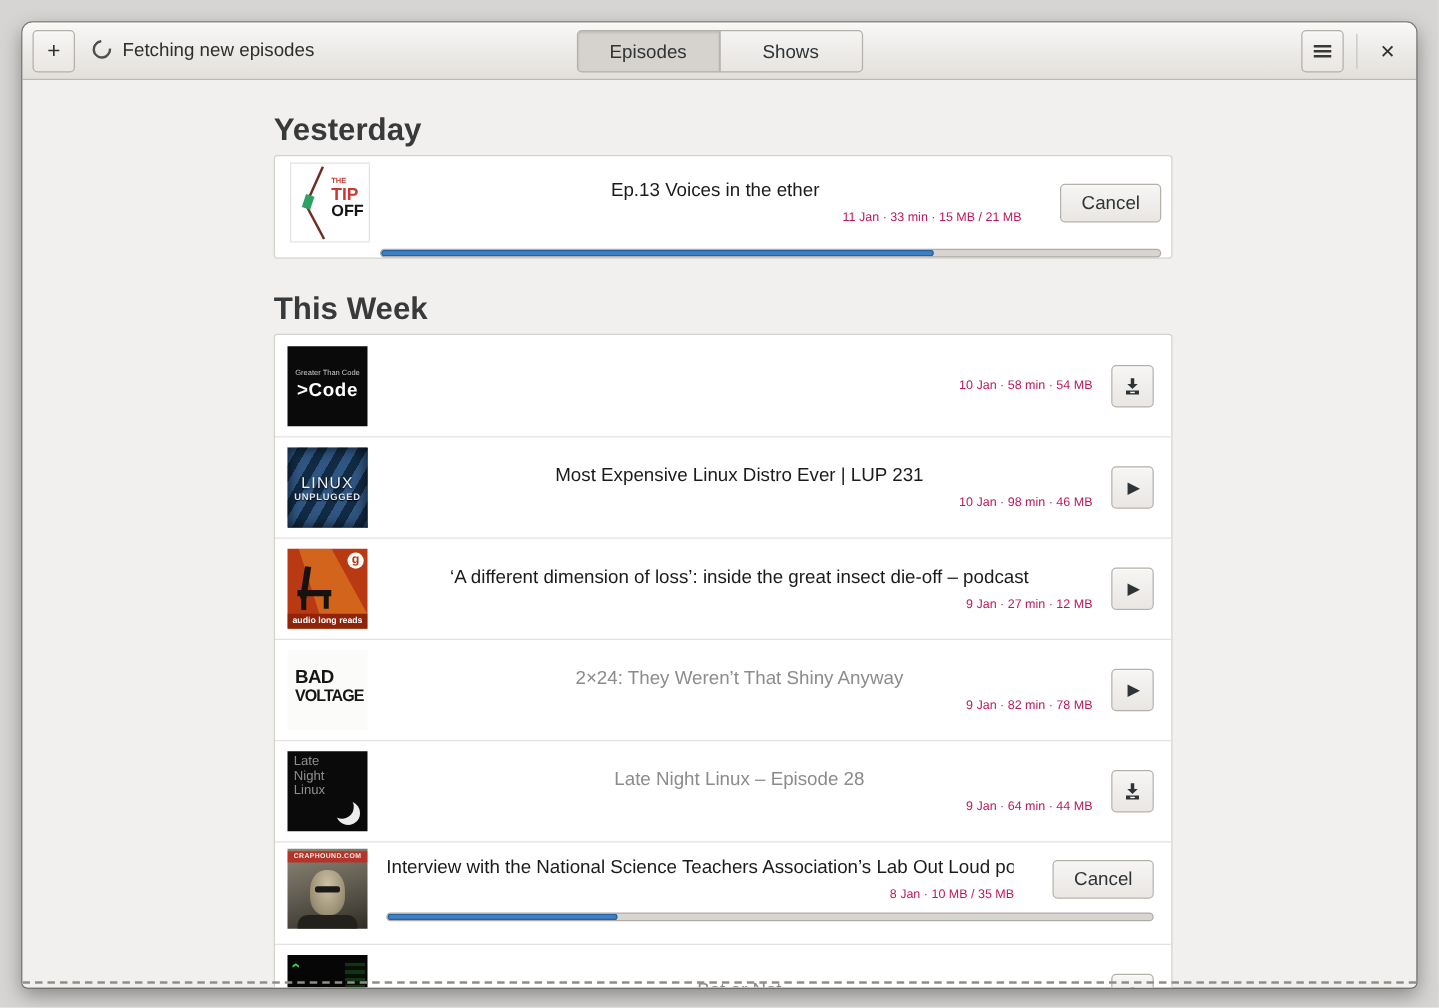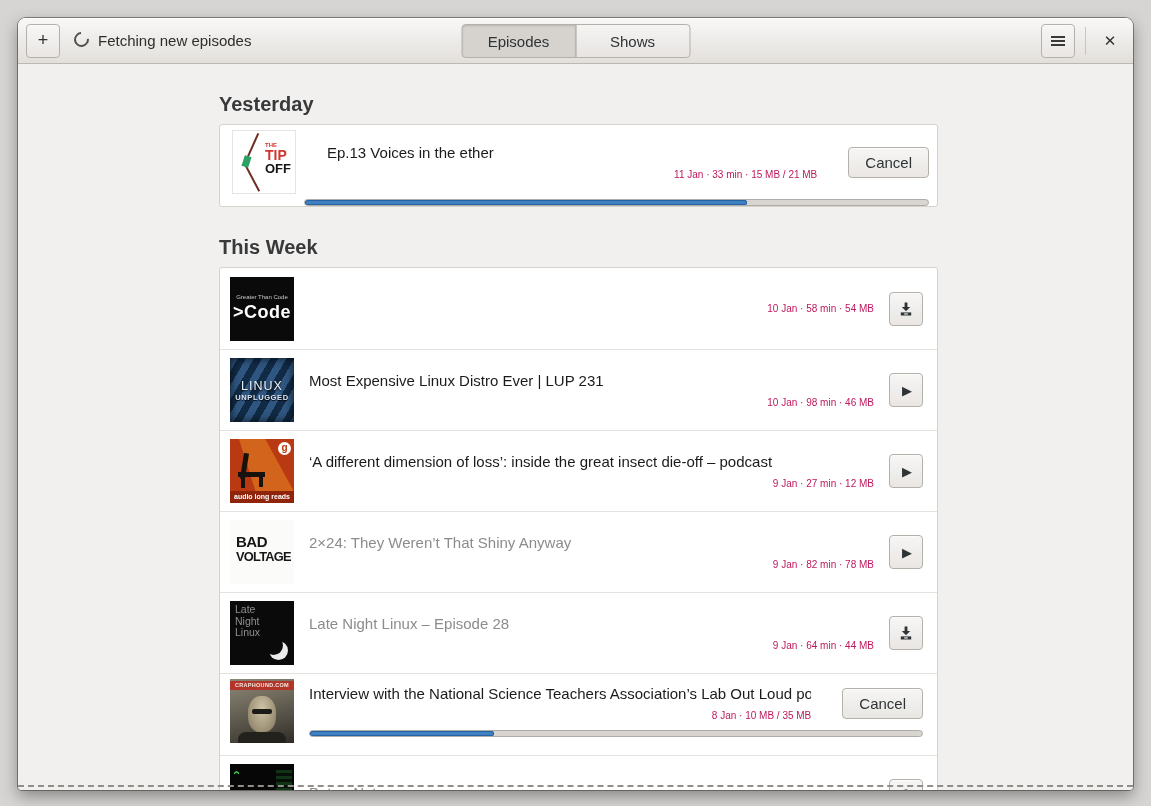--- a/index.html
+++ b/index.html
@@ -54,31 +54,31 @@
   .hdr-right { margin-left:auto; display:flex; align-items:center; }
   .hamburger { position:relative; width:14px; height:2px; background:#3a3935;
     box-shadow:0 -4px 0 #3a3935, 0 4px 0 #3a3935; }
   .hdr-sep { width:1px; height:28px; background:#c8c4be; margin:0 9px 0 10px; }
   .close-btn { width:30px; height:30px; display:flex; align-items:center; justify-content:center;
     font-size:15px; font-weight:bold; color:#34312d; }
 
   
   .content { position:absolute; left:0; top:46px; right:0; bottom:0; background:#f1f0ee; overflow:hidden; }
   .page { width:719px; margin-left:201px; }
-  .section-heading { margin-top:28px; font-size:20px; line-height:24px; font-weight:bold; color:#38393a; }
+  .section-heading { margin-top:28px; font-size:25px; line-height:24px; font-weight:bold; color:#38393a; }
   .section-heading + .card, .section-heading + .dl-card { margin-top:8px; }
   .dl-card, .card {
     background:#fff; border:1px solid #d5d2ce; border-radius:3px;
   }
 
   
   .dl-card { height:83px; padding:5px 8px 6px 12px; margin-top:6px; }
   .row-top { display:flex; align-items:center; gap:31px; }
   .text-col { flex:1; min-width:0; display:flex; flex-direction:column; gap:8px; }
-  .ep-title { font-size:15px; color:#1b1b1b; white-space:nowrap; overflow:hidden; }
+  .ep-title { font-size:15px; color:#1b1b1b; white-space:nowrap; overflow:hidden;text-align:center; }
   .ep-title.played { color:#8d8c8a; }
   .ep-meta { font-size:10px; color:#be185d; white-space:nowrap;text-align:right; }
   .cancel-btn { height:31px; padding:0 16px; font-size:15px; flex:0 0 auto; }
 
   .progress-trough {
     height:7px; background:#d8d5d1; border:1px solid #afaca7; border-radius:4px; overflow:hidden;
   }
   .dl-card .progress-trough { margin:5px 0 0 72px; }
   .progress-fill {
     height:100%; background:#3e80c4; border-radius:3px;
@@ -103,21 +103,21 @@
   .tip-line1 { position:absolute; left:18px; top:1px; width:2px; height:31px; background:#6e2f23; transform:rotate(24deg); }
   .tip-line2 { position:absolute; left:18px; top:31px; width:2px; height:31px; background:#6e2f23; transform:rotate(-28deg); }
   .tip-dot { position:absolute; left:10px; top:25px; width:7px; height:11px; background:#2ba164; transform:rotate(18deg); }
   .tip-text { position:absolute; left:32px; top:11px; }
   .tip-the { display:block; font-size:6px; font-weight:bold; color:#cf3630; }
   .tip-tip { display:block; font-size:14px; line-height:14px; font-weight:bold; color:#cf3630; }
   .tip-off { display:block; font-size:13px; line-height:13px; font-weight:bold; color:#151515; }
 
   .art-code { background:#0a0a0a; display:flex; flex-direction:column; align-items:center; justify-content:center; gap:2px; }
   .code-small { font-size:6px; color:#c9c9c9; }
-  .code-big { font-size:18px; font-weight:bold; color:#fff; letter-spacing:.5px; }
+  .code-big { font-size:15px; font-weight:bold; color:#fff; letter-spacing:.5px; }
 
   .art-lup { background:#102a43 repeating-linear-gradient(120deg, rgba(73,123,180,.55) 0 7px, rgba(18,42,70,.6) 7px 14px);
     display:flex; flex-direction:column; align-items:center; justify-content:center;
     box-shadow:inset 0 0 10px rgba(0,0,0,.8); }
   .lup-top { font-size:12.5px; color:#eef3fa; letter-spacing:1px; text-shadow:0 1px 2px #000; }
   .lup-bottom { font-size:7.5px; font-weight:bold; color:#dfe8f2; letter-spacing:.6px; text-shadow:0 1px 1px #000; }
 
   .art-alr { background:#b93a12; }
   .alr-beam { position:absolute; inset:0; background:#d2641c; clip-path:polygon(14% 0, 55% 0, 100% 82%, 40% 82%); }
   .alr-chair { position:absolute; left:6px; top:14px; }

